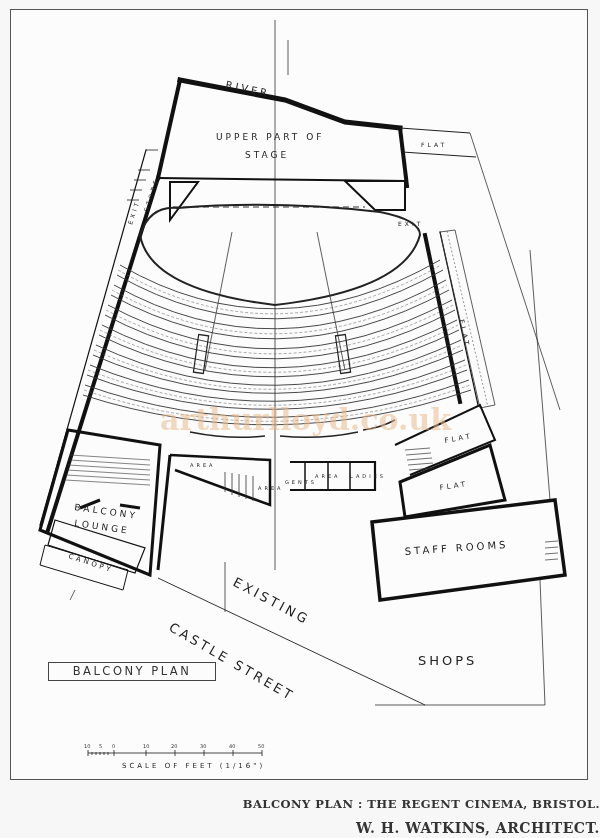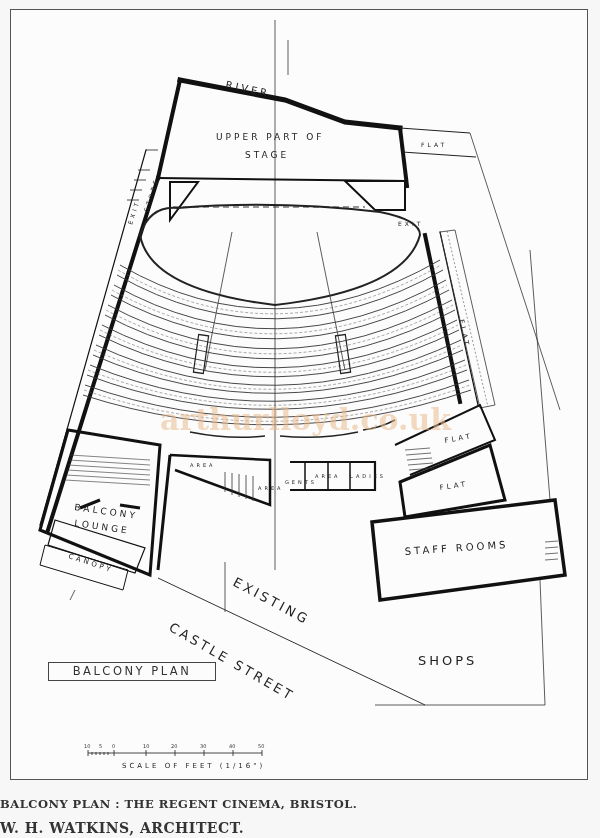--- a/index.html
+++ b/index.html
@@ -1,20 +1,20 @@
 <!DOCTYPE html>
 <html><head>
 <meta charset="utf-8">
 <style>
   html, body { margin:0; padding:0; background:#f7f7f7; }
   body { width:600px; height:838px; position:relative; overflow:hidden; font-family:"Liberation Sans", sans-serif; }
   .frame { position:absolute; left:10px; top:9px; width:578px; height:771px; border:1.5px solid #555; background:#fcfcfc; box-sizing:border-box; }
   svg.plan { position:absolute; left:0; top:0; width:600px; height:838px; }
   .lbl { font-family:"DejaVu Sans", sans-serif; fill:#222; letter-spacing:3px; }
-  .cap { position:absolute; left:0; width:600px; text-align:left; font-family:"DejaVu Serif", serif; font-weight:bold; color:#333; letter-spacing:0.5px; }
+  .cap { position:absolute; left:0; width:600px; text-align:right; font-family:"DejaVu Serif", serif; font-weight:bold; color:#333; letter-spacing:0.5px; }
   .cap1 { top:797px; font-size:11.5px; }
   .cap2 { top:820px; font-size:14px; }
   .title-box { position:absolute; left:48px; top:662px; width:168px; height:19px; border:1.2px solid #444; box-sizing:border-box; font-family:"DejaVu Sans", sans-serif; font-size:11.5px; letter-spacing:2.5px; color:#333; text-align:center; line-height:17px; }
   .watermark { font-family:"DejaVu Serif", serif; font-weight:bold; fill:#e8b98a; fill-opacity:0.55; }
 </style>
 </head>
 <body>
 
 <div class="frame"></div>
 

